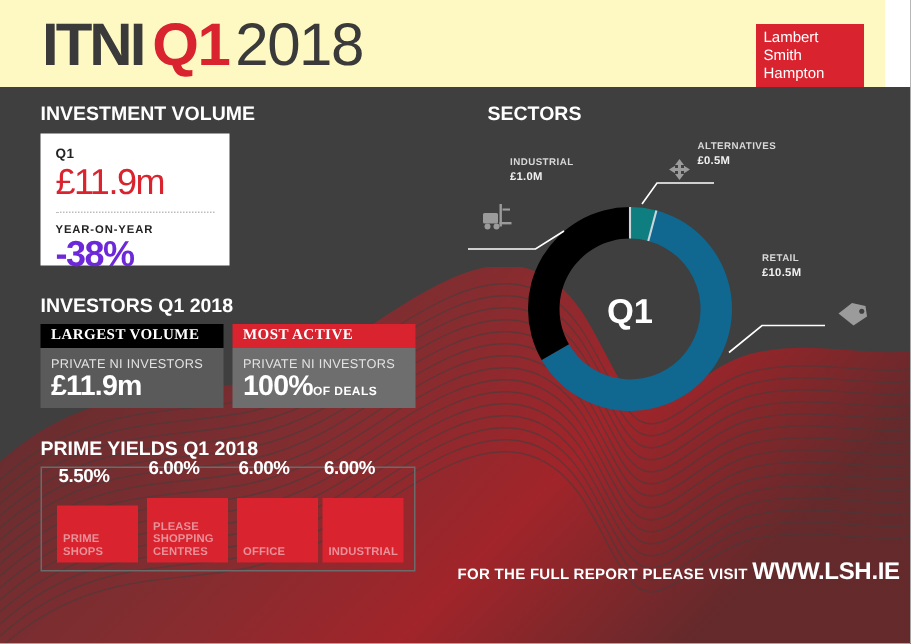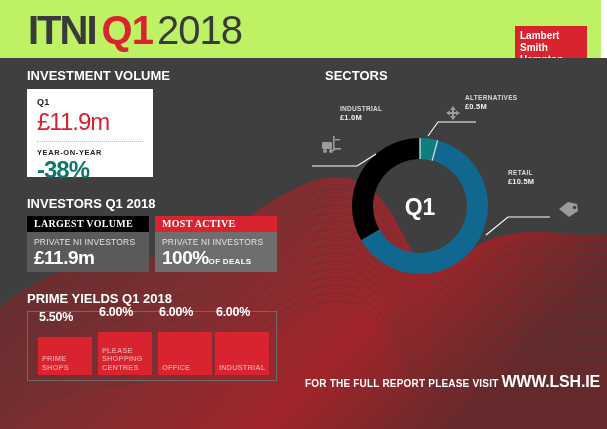--- a/index.html
+++ b/index.html
@@ -5,34 +5,34 @@
   html,body{margin:0;padding:0;}
   body{
     width:607px;height:429px;
     background:#ffffff;
     font-family:"Liberation Sans", sans-serif;
     overflow:hidden;
   }
   #canvas{position:relative;width:607px;height:429px;overflow:hidden;background:#ffffff;}
 
   
-  .header{position:absolute;left:0;top:0;width:590px;height:58px;background:#bef264;padding-left:11px;}
+  .header{position:absolute;left:0;top:0;width:590px;height:58px;background:#fef9c3;}
   .title{
     position:absolute;left:28px;top:8px;
     font-size:40px;font-weight:bold;letter-spacing:-1px;
     line-height:44px;white-space:nowrap;
   }
   .title .t-itni{color:#3a3a3a;font-weight:bold;letter-spacing:-2px;}
   .title .t-q1{color:#d9232e;font-weight:bold;margin-left:6px;letter-spacing:-1px;}
   .title .t-year{color:#3a3a3a;font-weight:normal;margin-left:4px;letter-spacing:-1px;}
 
   .logo{
-    position:absolute;right:14px;top:26px;
+    position:absolute;right:14px;top:16px;
     width:72px;height:42px;background:#d9232e;
-    color:#ffffff;font-weight:bold;font-size:10px;line-height:12px;
+    color:#ffffff;font-weight:normal;font-size:10px;line-height:12px;
     padding:4px 5px;box-sizing:border-box;
   }
   .logo span{display:block;}
 
   
   .panel{position:absolute;left:0;top:58px;width:607px;height:371px;background:#3f3f3f;overflow:hidden;}
 
   .wave-layer{position:absolute;left:0;top:0;width:607px;height:371px;}
 
   
@@ -43,21 +43,21 @@
 
   
   .inv-card{
     position:absolute;left:27px;top:31px;width:126px;height:88px;
     background:#ffffff;box-sizing:border-box;padding:8px 10px;
   }
   .inv-q1{font-size:9px;font-weight:bold;color:#222;letter-spacing:0.3px;}
   .inv-val{font-size:24px;color:#d9232e;line-height:28px;margin-top:1px;letter-spacing:-1px;}
   .inv-sep{border-top:1px dotted #bdbdbd;margin:5px 0 6px 0;}
   .inv-yoy{font-size:7.5px;font-weight:bold;color:#222;letter-spacing:0.6px;}
-  .inv-pct{font-size:24px;font-weight:bold;color:#0f766e;line-height:26px;letter-spacing:-1px;}
+  .inv-pct{font-size:24px;font-weight:bold;color:#6d28d9;line-height:26px;letter-spacing:-1px;}
 
   
   .inv2-wrap{position:absolute;left:27px;top:158px;width:250px;height:56px;}
   .inv2-col{position:absolute;top:0;width:122px;height:56px;}
   .inv2-col.left{left:0;}
   .inv2-col.right{left:128px;}
   .inv2-head{height:16px;line-height:16px;font-size:10px;font-weight:bold;color:#fff;padding-left:7px;box-sizing:border-box;letter-spacing:0.3px;font-family:Liberation Serif, serif;}
   .inv2-head.black{background:#000000;}
   .inv2-head.red{background:#d9232e;}
   .inv2-body{height:40px;box-sizing:border-box;padding:5px 7px;}

